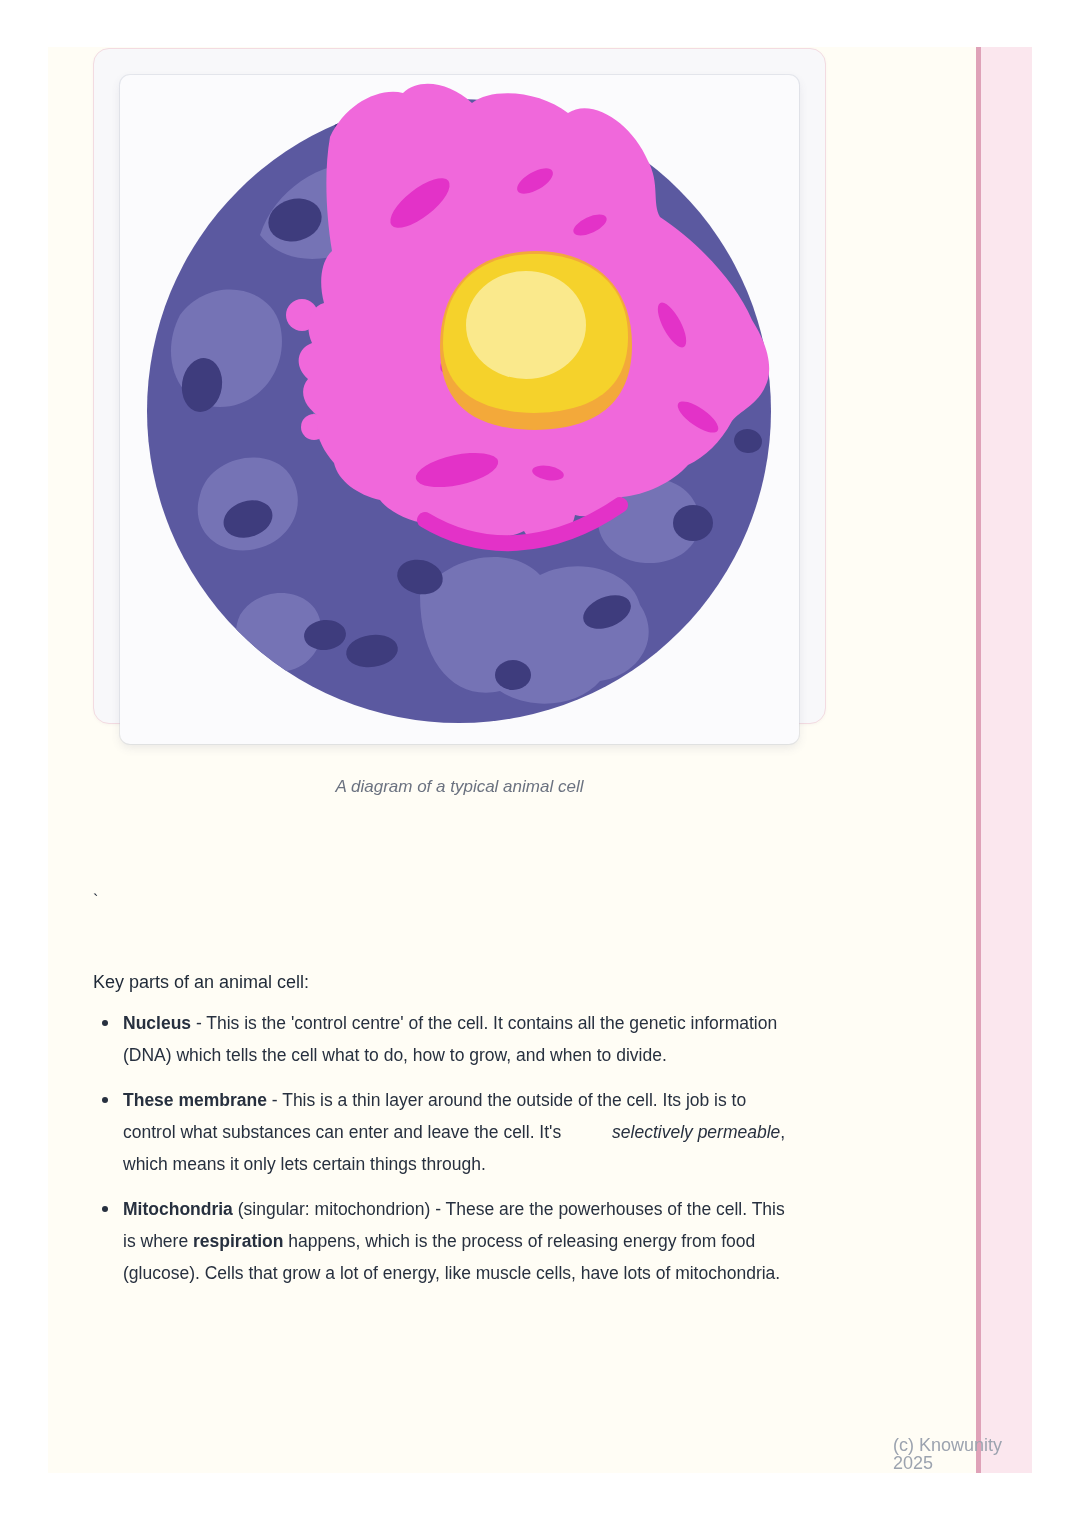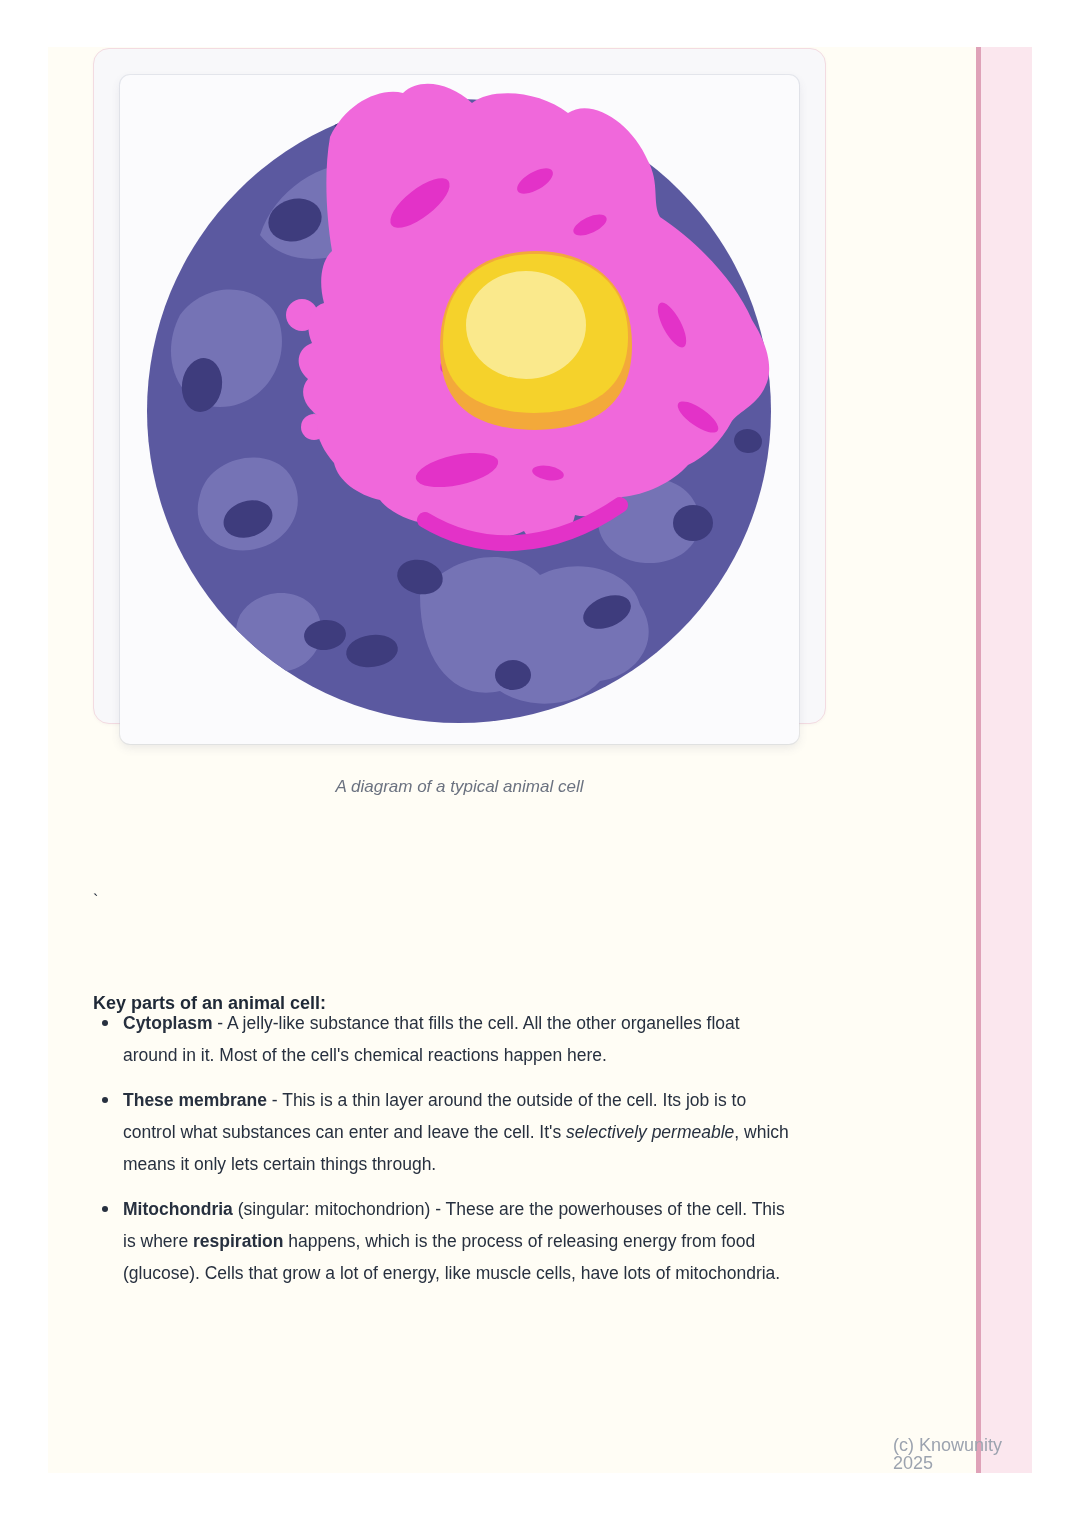--- a/index.html
+++ b/index.html
@@ -2,21 +2,21 @@
 <html style="--page-bg: #fffdf5; --stripe-fill: #fbe7ee; --stripe-line: #dfa2b8; --card-bg: #f8f8fa; --card-border: #f3dbe1; --image-bg: #fbfbfd; --caption-color: #6b7280; --heading-color: #1f2937; --body-color: #27303f; --watermark-color: #9ca3af; --purple: #5b59a0; --purple-light: #7573b5; --purple-dark: #3e3c7d; --pink: #f068db; --magenta: #e332c8; --yellow: #f5d22b; --yellow-light: #fae98c; --amber: #f3a93a;"><head>
 <meta charset="utf-8">
 <style>
   html, body { margin:0; padding:0; background:#ffffff; }
   body {
     width:1080px; height:1528px; position:relative; overflow:hidden;
     font-family:"Liberation Sans", sans-serif;
     -webkit-font-smoothing:antialiased;
   }
   .b { font-weight:700; }
-  .i { font-style:italic; }
+  .i { font-style:italic;margin-left:46px; }
 
   .page {
     position:absolute; left:48px; top:47px; width:984px; height:1426px;
     background:var(--page-bg);
   }
   .stripe {
     position:absolute; top:0; right:0; bottom:0; width:51px;
     background:var(--stripe-fill);
     border-left:5px solid var(--stripe-line);
   }
@@ -40,22 +40,22 @@
   .figure-caption {
     margin-top:32px; text-align:center;
     font-style:italic; font-size:17px; line-height:22px;
     color:var(--caption-color);
   }
   .backtick {
     position:absolute; left:45px; top:846px;
     font-size:16px; line-height:16px; color:var(--body-color);
   }
   .section-heading {
-    position:absolute; left:45px; top:944px;
-    font-size:18px; line-height:24px; font-weight:700;
+    position:absolute; left:45px; top:923px;
+    font-size:18px; line-height:24px; font-weight:400;
     color:var(--heading-color);
     text-align:right;
   }
   .bullets {
     position:absolute; left:45px; top:960px; width:706px;
     margin:0; padding:0; list-style:none;
     font-size:17.5px; line-height:32px;
     color:var(--body-color);
   }
   .bullets li { position:relative; padding-left:30px; margin:0 0 13px 0; }
@@ -161,20 +161,20 @@
       </svg>
     </div>
     <div class="figure-caption">A diagram of a typical animal cell</div>
   </div>
 
   <div class="backtick">`</div>
 
   <div class="section-heading">Key parts of an animal cell:</div>
 
   <ul class="bullets">
-    <li><span class="b">Cytoplasm</span><span> - A jelly-like substance that fills the cell. All the other organelles float around in it. Most of the cell's chemical reactions happen here.</span></li>
+    <li><span class="b">Nucleus</span><span> - This is the 'control centre' of the cell. It contains all the genetic information (DNA) which tells the cell what to do, how to grow, and when to divide.</span></li>
     <li><span class="b">These membrane</span><span> - This is a thin layer around the outside of the cell. Its job is to control what substances can enter and leave the cell. It's </span><span class="i">selectively permeable</span><span>, which means it only lets certain things through.</span></li>
     <li><span class="b">Mitochondria</span><span> (singular: mitochondrion) - These are the powerhouses of the cell. This is where </span><span class="b">respiration</span><span> happens, which is the process of releasing energy from food (glucose). Cells that grow a lot of energy, like muscle cells, have lots of mitochondria.</span></li>
   </ul>
 
   <div class="watermark">(c) Knowunity 2025</div>
 
 </div>
 
 </body></html>

